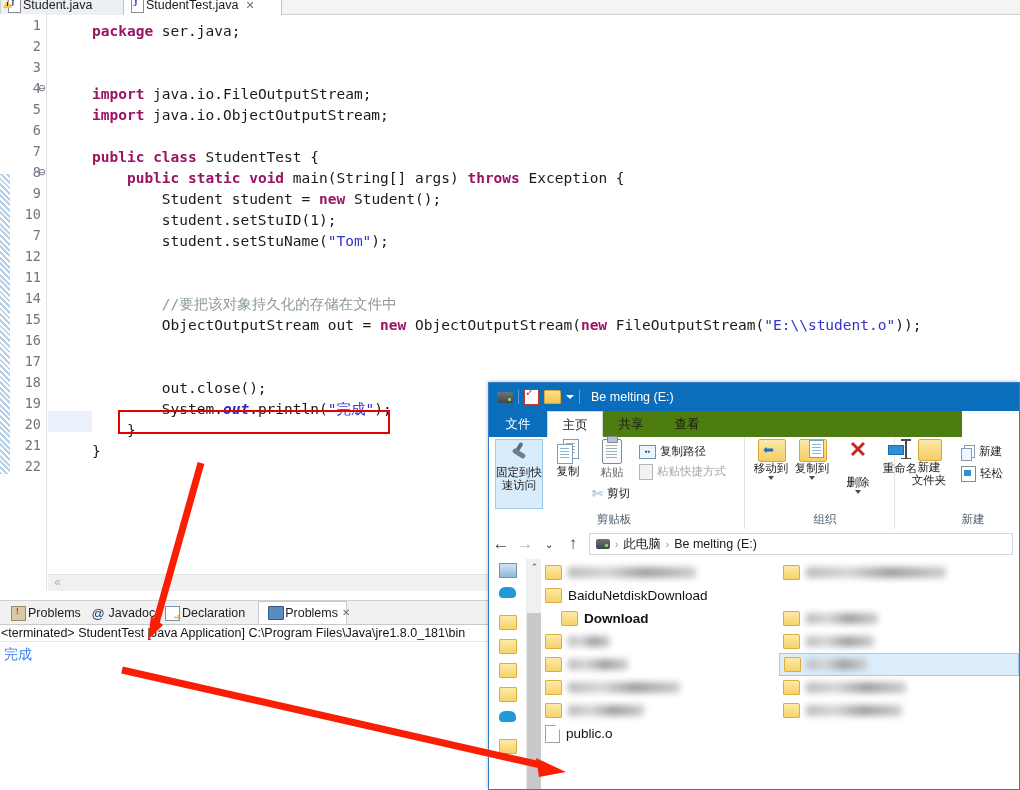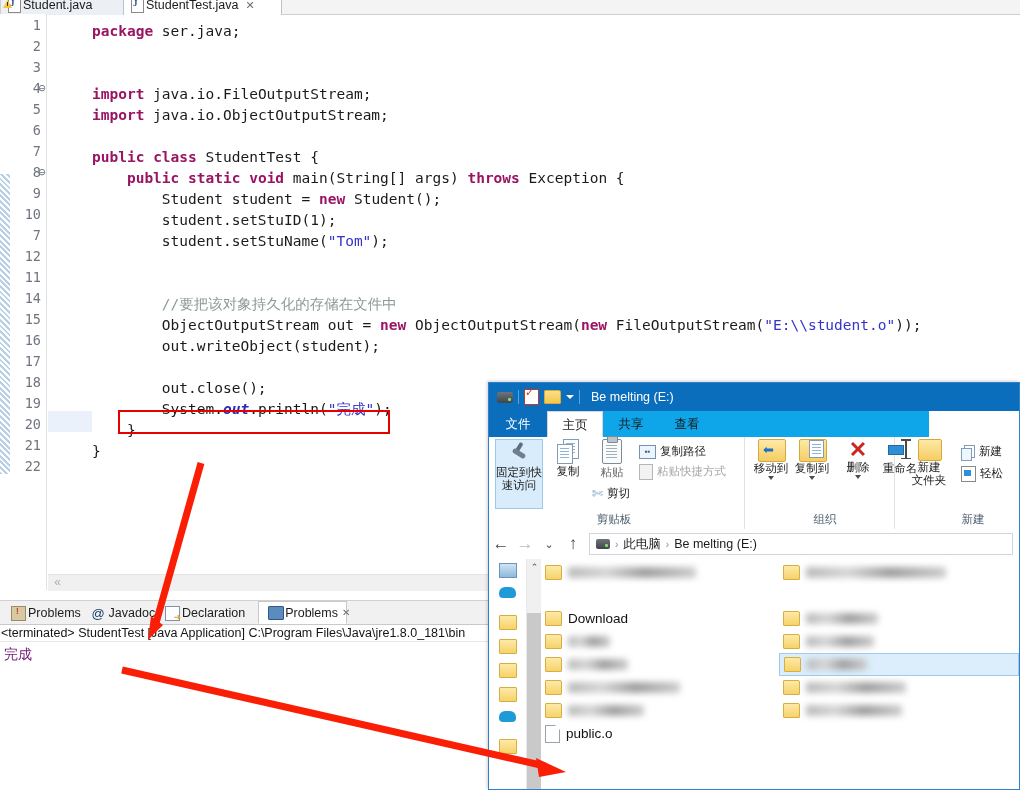--- a/index.html
+++ b/index.html
@@ -65,21 +65,21 @@
           border-bottom:1px solid #c9c9c9;}
   .bptab{position:absolute;top:0;height:23px;display:flex;align-items:center;gap:4px;
          padding:0 9px;font-size:12.5px;color:#1c1c1c;box-sizing:border-box;}
   .bptab.sel{background:#ffffff;border:1px solid #c9c9c9;border-bottom-color:#ffffff;
              border-top:1px solid #c9c9c9;}
   .bptab .ic{width:13px;height:13px;flex:none;}
   .bline{position:absolute;left:0;top:23px;width:1020px;height:18px;
          font-size:12.5px;color:#141414;white-space:nowrap;overflow:hidden;
          border-bottom:1px solid #e6e6e6;padding-left:1px;box-sizing:border-box;
          line-height:18px;}
-  .bout{position:absolute;left:4px;top:45px;font-size:14px;color:#701a75;}
+  .bout{position:absolute;left:4px;top:45px;font-size:14px;color:#3b82f6;}
   .bpright{position:absolute;right:0;top:23px;width:2px;height:167px;background:#eceff3;}
 
   
   #explorer{position:absolute;left:488px;top:382px;width:532px;height:408px;
             background:#ffffff;border:1px solid #2f7fc9;box-sizing:border-box;
             box-shadow:-1px -1px 3px rgba(0,0,0,.18);overflow:hidden;}
   .ex-title{position:absolute;left:0;top:0;width:530px;height:28px;background:#0a6ebd;
             display:flex;align-items:center;gap:5px;padding-left:8px;box-sizing:border-box;}
   .ex-title .t{color:#ffffff;font-size:12.5px;margin-left:6px;}
   .qs-sep{width:1px;height:14px;background:#5ba3da;}
@@ -87,22 +87,22 @@
            border-radius:2px;position:relative;flex:none;}
   .drv-ico::after{content:"";position:absolute;right:2px;bottom:2px;width:3px;height:3px;
                   background:#7ee06a;border-radius:1px;}
   .prop-ico{width:13px;height:14px;background:#fff;border:1px solid #c0392b;flex:none;position:relative;}
   .prop-ico::after{content:"✓";position:absolute;left:0px;top:-4px;font-size:11px;color:#c0392b;}
   .fold-ico{width:15px;height:12px;background:linear-gradient(#fbe08a,#f3c64f);
             border:1px solid #d9a93a;border-radius:1px 2px 1px 1px;flex:none;}
   .caret-d{width:0;height:0;border-left:4px solid transparent;border-right:4px solid transparent;
            border-top:4px solid #ffffff;flex:none;}
 
-  .ex-ribbontabs{position:absolute;left:0;top:28px;width:440px;height:26px;background:#0ea5e9;
-                 border-bottom:1px solid #d6d6d6;}
+  .ex-ribbontabs{position:absolute;left:0;top:28px;width:440px;height:26px;background:#4d7c0f;
+                 border-bottom:1px solid #d6d6d6;padding-left:33px;}
   .rt{position:absolute;top:0;height:26px;line-height:26px;font-size:12.5px;color:#1b1b1b;
       padding:0 12px;box-sizing:border-box;text-align:center;}
   .rt.file{background:#0a6ebd;color:#ffffff;}
   .rt.sel{background:#ffffff;border:1px solid #d6d6d6;border-bottom-color:#ffffff;
           border-top:1px solid #d6d6d6;}
 
   .ribbon{position:absolute;left:0;top:54px;width:530px;height:92px;background:#ffffff;
           border-bottom:1px solid #dcdcdc;}
   .rgroup{position:absolute;top:0;height:92px;box-sizing:border-box;}
   .rgroup.bordered{border-right:1px solid #e2e2e2;}
@@ -252,21 +252,20 @@
       <div class="cl" style="top: 106px;"></div>
       <div class="cl" style="top: 127px;"><span class="kw">public</span> <span class="kw">class</span> StudentTest {</div>
       <div class="cl" style="top: 148px;">    <span class="kw">public</span> <span class="kw">static</span> <span class="kw">void</span> main(String[] args) <span class="kw">throws</span> Exception {</div>
       <div class="cl" style="top: 169px;">        Student student = <span class="kw">new</span> Student();</div>
       <div class="cl" style="top: 190px;">        student.setStuID(1);</div>
       <div class="cl" style="top: 211px;">        student.setStuName(<span class="str">"Tom"</span>);</div>
       <div class="cl" style="top: 232px;"></div>
       <div class="cl" style="top: 253px;"></div>
       <div class="cl" style="top: 274px;">        <span class="cmt">//要把该对象持久化的存储在文件中</span></div>
       <div class="cl" style="top: 295px;">        ObjectOutputStream out = <span class="kw">new</span> ObjectOutputStream(<span class="kw">new</span> FileOutputStream(<span class="str">"E:\\student.o"</span>));</div>
-      <div class="cl" style="top: 316px;">        out.writeObject(student);</div>
       <div class="cl" style="top: 337px;"></div>
       <div class="cl" style="top: 358px;">        out.close();</div>
       <div class="cl" style="top: 379px;">        System.<span class="fld">out</span>.println(<span class="str">"完成"</span>);</div>
       <div class="cl" style="top: 400px;">    }</div>
       <div class="cl" style="top: 421px;">}</div>
       <div class="cl" style="top: 442px;"></div>
     </div>
   <div class="redbox" style="left:118px;top:410px;width:272px;height:24px;"></div>
 
   <div class="hscroll">
@@ -387,21 +386,21 @@
               <i style="top:6px"></i>
               <i style="top:9px"></i>
               <i style="top:12px"></i>
             </span>
         </span>
         <span class="lb">复制到</span>
         <span class="dcaret"></span>
       </div>
       <div class="bigbtn" style="left:94px;width:38px;">
         <span class="xmark">✕</span>
-        <span class="lb" style="margin-top:0">删除</span>
+        <span class="lb" style="margin-top:15px">删除</span>
         <span class="dcaret"></span>
       </div>
       <div class="bigbtn" style="left:132px;width:46px;">
         <span class="renico">
             <span class="bar"></span>
             <span class="ibeam"></span>
           </span>
         <span class="lb" style="margin-top:3px">重命名</span>
       </div>
       <div class="glabel" style="left:30px;width:100px;">组织</div>
@@ -457,21 +456,25 @@
       </div>
     <div class="npscroll">
       <div class="nparrow">⌃</div>
       <div class="npthumb"></div>
     </div>
     <div class="filelist" id="filelist">
         <div class="frow" style="left: 0px; top: 2px; width: 230px;">
           <span class="fi-fold"></span>
           <span class="blur" style="width:128px"></span>
         </div>
-        <div class="frow" style="left: 0px; top: 48px; width: 230px;">
+        <div class="frow" style="left: 0px; top: 25px; width: 230px;">
+          <span class="fi-fold"></span>
+          <span>BaiduNetdiskDownload</span>
+        </div>
+        <div class="frow" style="left: 16px; top: 48px; width: 230px; font-weight: bold;">
           <span class="fi-fold"></span>
           <span>Download</span>
         </div>
         <div class="frow" style="left: 0px; top: 71px; width: 230px;">
           <span class="fi-fold"></span>
           <span class="blur" style="width:42px"></span>
         </div>
         <div class="frow" style="left: 0px; top: 94px; width: 230px;">
           <span class="fi-fold"></span>
           <span class="blur" style="width:60px"></span>

